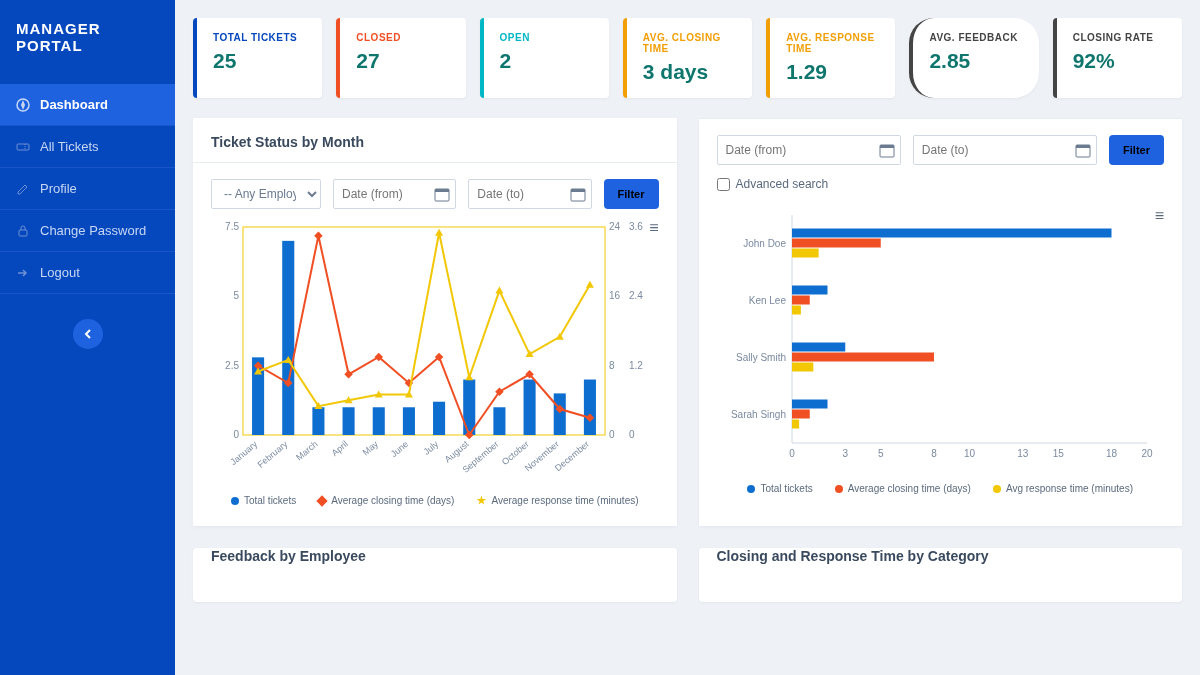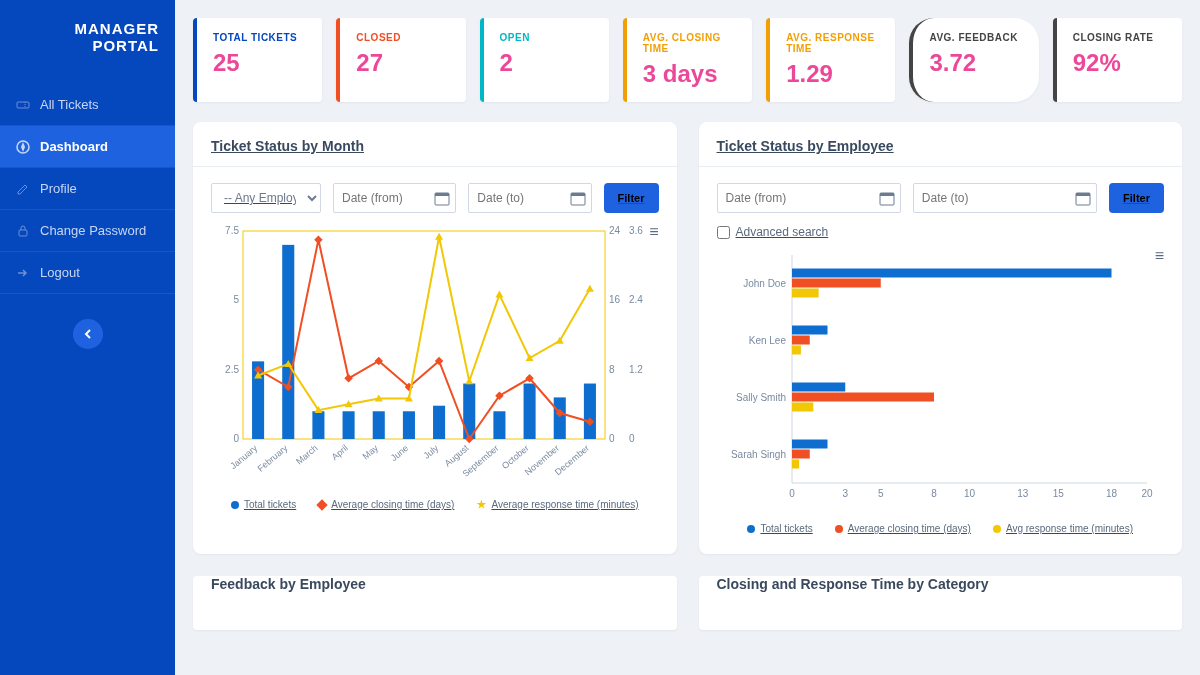--- a/index.html
+++ b/index.html
@@ -1,72 +1,72 @@
 <!DOCTYPE html>
 <html><head>
 <meta charset="utf-8">
 <style>
 * { margin:0; padding:0; box-sizing:border-box; font-family:'Segoe UI',Arial,sans-serif; }
 body { background:#eef2f6; color:#3a4a5e; width:1200px; height:675px; overflow:hidden; }
 .app { display:flex; height:675px; }
-.sidebar { width:175px; background:#0547bd; color:#fff; display:flex; flex-direction:column;text-align:right; }
+.sidebar { width:175px; background:#0547bd; color:#fff; display:flex; flex-direction:column; }
 .brand { padding:20px 16px; font-weight:700; font-size:15px; letter-spacing:1px; }
 .nav { list-style:none; margin-top:10px; }
 .nav-item { display:flex; align-items:center; gap:10px; padding:13px 16px; font-size:13px; cursor:pointer; color:#c7d6f3; border-bottom:1px solid #1955c9; }
 .nav-item.active { background:#1f62e0; color:#fff; font-weight:600; }
 .nav-icon { width:14px; height:14px; opacity:.75; flex-shrink:0; }
 .collapse-btn { margin:25px auto 0; width:30px; height:30px; border-radius:50%; background:#1f62e0; display:flex; align-items:center; justify-content:center; cursor:pointer; }
 .main { flex:1; padding:18px 18px 0 18px; overflow-y:auto; }
 .stats { display:flex; gap:14px; margin-bottom:20px; }
 .stat { flex:1; background:#fff; border-radius:4px; padding:14px 14px 14px 16px; border-left:4px solid #444; box-shadow:0 1px 3px rgba(0,0,0,.05); }
 .stat-label { font-size:10px; font-weight:700; letter-spacing:.5px; text-transform:uppercase; color:inherit; margin-bottom:6px; }
-.stat-value { font-size:24px; font-weight:700; color:#ec4899; }
+.stat-value { font-size:21px; font-weight:700; color:#0f766e; }
 .grid { display:grid; grid-template-columns:1fr 1fr; gap:22px; }
-.card { background:#fff; border-radius:8px; box-shadow:0 1px 3px rgba(0,0,0,.05);text-decoration:underline; }
+.card { background:#fff; border-radius:0; box-shadow:0 1px 3px rgba(0,0,0,.05); }
 .card-head { padding:16px 18px 12px; font-size:14px; font-weight:700; color:#3a4a5e; }
 .card-body { border-top:1px solid #e8edf2; padding:16px 18px 20px; }
 .filters { display:flex; gap:12px; align-items:center; margin-bottom:12px; }
 .sel, .inp { height:30px; border:1px solid #cfd8e3; border-radius:2px; padding:0 8px; font-size:12px; color:#6b7b90; background:#fff; }
 .sel { width:110px; }
 .inp-wrap { position:relative; flex:1; min-width:0; }
 .inp { width:100%; padding-right:28px; }
 .cal-icon { position:absolute; right:6px; top:50%; transform:translateY(-50%); width:16px; height:16px; fill:#6b7b90; pointer-events:none; }
 .btn-filter { height:30px; padding:0 14px; background:#1f62e0; color:#000000; border:none; border-radius:4px; font-size:11px; font-weight:600; cursor:pointer;text-align:right; }
-.adv { display:flex; align-items:center; gap:6px; font-size:12px; color:#5a6a7e; margin-bottom:10px; }
+.adv { display:flex; align-items:center; gap:6px; font-size:12px; color:#5a6a7e; margin-bottom:18px; }
 .chart-wrap { position:relative; }
 .menu-icon { position:absolute; right:0; top:2px; cursor:pointer; font-size:16px; color:#5a6a7e; line-height:10px; }
 .legend { display:flex; justify-content:center; gap:22px; font-size:10px; color:#5a6a7e; margin-top:10px; }
 .legend span { display:flex; align-items:center; gap:5px; }
 .dot { width:8px; height:8px; border-radius:50%; }
 .diamond { width:8px; height:8px; transform:rotate(45deg); }
 .star { width:10px; height:10px; clip-path:polygon(50% 0%,61% 35%,98% 35%,68% 57%,79% 91%,50% 70%,21% 91%,32% 57%,2% 35%,39% 35%); }
 svg text { font-size:10px; fill:#7a8aa0; }
 .xlab { font-size:9px; }
 .card-stub { padding:0 18px 38px; font-size:14px; font-weight:700; color:#3a4a5e; background:#fff; border-radius:4px; box-shadow:0 1px 3px rgba(0,0,0,.05); }
 </style>
 </head>
 <body>
 
 <div class="app">
   <aside class="sidebar">
     <div class="brand">MANAGER PORTAL</div>
     <ul class="nav" id="nav">
-        <li class="nav-item">
-          <svg class="nav-icon" viewBox="0 0 14 14" style="color:#8fa8dc">
-            <rect x="1" y="4" width="12" height="6" rx="1" fill="none" stroke="currentColor"></rect>
-            <line x1="9" y1="4" x2="9" y2="10" stroke="currentColor" stroke-dasharray="1 1"></line>
-          </svg>
-          <span>All Tickets</span>
-        </li>
         <li class="nav-item active">
           <svg class="nav-icon" viewBox="0 0 14 14" style="color:#fff">
             <circle cx="7" cy="7" r="6" fill="none" stroke="currentColor" stroke-width="1.5"></circle>
             <path d="M7 2 L9 7 L7 12 L5 7 Z" fill="currentColor"></path>
           </svg>
           <span>Dashboard</span>
+        </li>
+        <li class="nav-item">
+          <svg class="nav-icon" viewBox="0 0 14 14" style="color:#8fa8dc">
+            <rect x="1" y="4" width="12" height="6" rx="1" fill="none" stroke="currentColor"></rect>
+            <line x1="9" y1="4" x2="9" y2="10" stroke="currentColor" stroke-dasharray="1 1"></line>
+          </svg>
+          <span>All Tickets</span>
         </li>
         <li class="nav-item">
           <svg class="nav-icon" viewBox="0 0 14 14" style="color:#8fa8dc">
             <path d="M2 10 L9 3 L11 5 L4 12 L2 12 Z" fill="none" stroke="currentColor"></path>
           </svg>
           <span>Profile</span>
         </li>
         <li class="nav-item">
           <svg class="nav-icon" viewBox="0 0 14 14" style="color:#8fa8dc">
             <rect x="3" y="6" width="8" height="6" rx="1" fill="none" stroke="currentColor"></rect>
@@ -105,21 +105,21 @@
         <div class="stat" style="border-left-color: rgb(242, 159, 5);">
           <div class="stat-label" style="color:#f29f05">AVG. CLOSING TIME</div>
           <div class="stat-value">3 days</div>
         </div>
         <div class="stat" style="border-left-color: rgb(242, 159, 5);">
           <div class="stat-label" style="color:#f29f05">AVG. RESPONSE TIME</div>
           <div class="stat-value">1.29</div>
         </div>
         <div class="stat" style="border-left-color: rgb(68, 68, 68); border-radius: 25px;">
           <div class="stat-label" style="color:#444">AVG. FEEDBACK</div>
-          <div class="stat-value">3.72</div>
+          <div class="stat-value">2.85</div>
         </div>
         <div class="stat" style="border-left-color: rgb(68, 68, 68);">
           <div class="stat-label" style="color:#444">CLOSING RATE</div>
           <div class="stat-value">92%</div>
         </div>
       </div>
 
     <div class="grid">
 
       <section class="card">
@@ -216,21 +216,20 @@
               </span>
             <span>
                 <span class="star" style="background:#f2c705"></span>
                 <span>Average response time (minutes)</span>
               </span>
           </div>
         </div>
       </section>
 
       <section class="card">
-        <div class="card-head">Ticket Status by Employee</div>
         <div class="card-body">
           <div class="filters">
             <div class="inp-wrap"><input class="inp" placeholder="Date (from)" style=""><svg class="cal-icon" viewBox="0 0 16 16">
                   <rect x="1" y="3" width="14" height="12" rx="1" fill="none" stroke="#6b7b90"></rect>
                   <rect x="1" y="3" width="14" height="3" fill="#6b7b90"></rect>
                 </svg></div>
             <div class="inp-wrap"><input class="inp" placeholder="Date (to)" style=""><svg class="cal-icon" viewBox="0 0 16 16">
                   <rect x="1" y="3" width="14" height="12" rx="1" fill="none" stroke="#6b7b90"></rect>
                   <rect x="1" y="3" width="14" height="3" fill="#6b7b90"></rect>
                 </svg></div>

